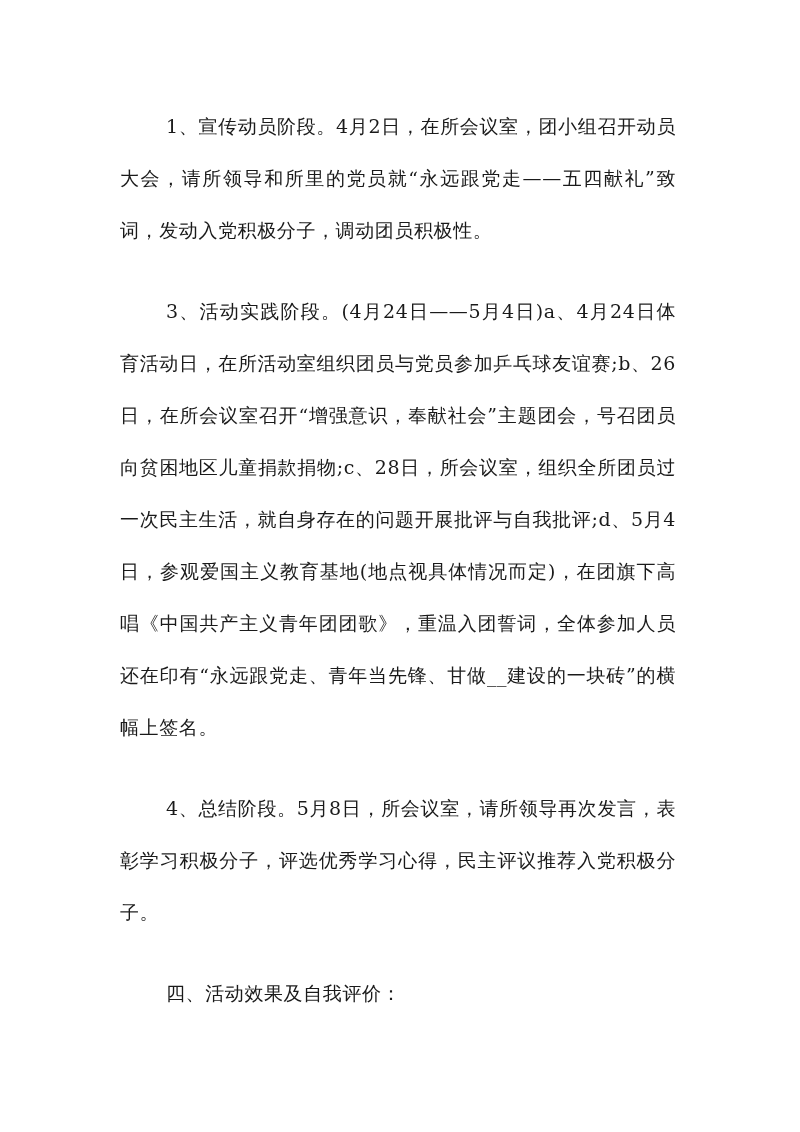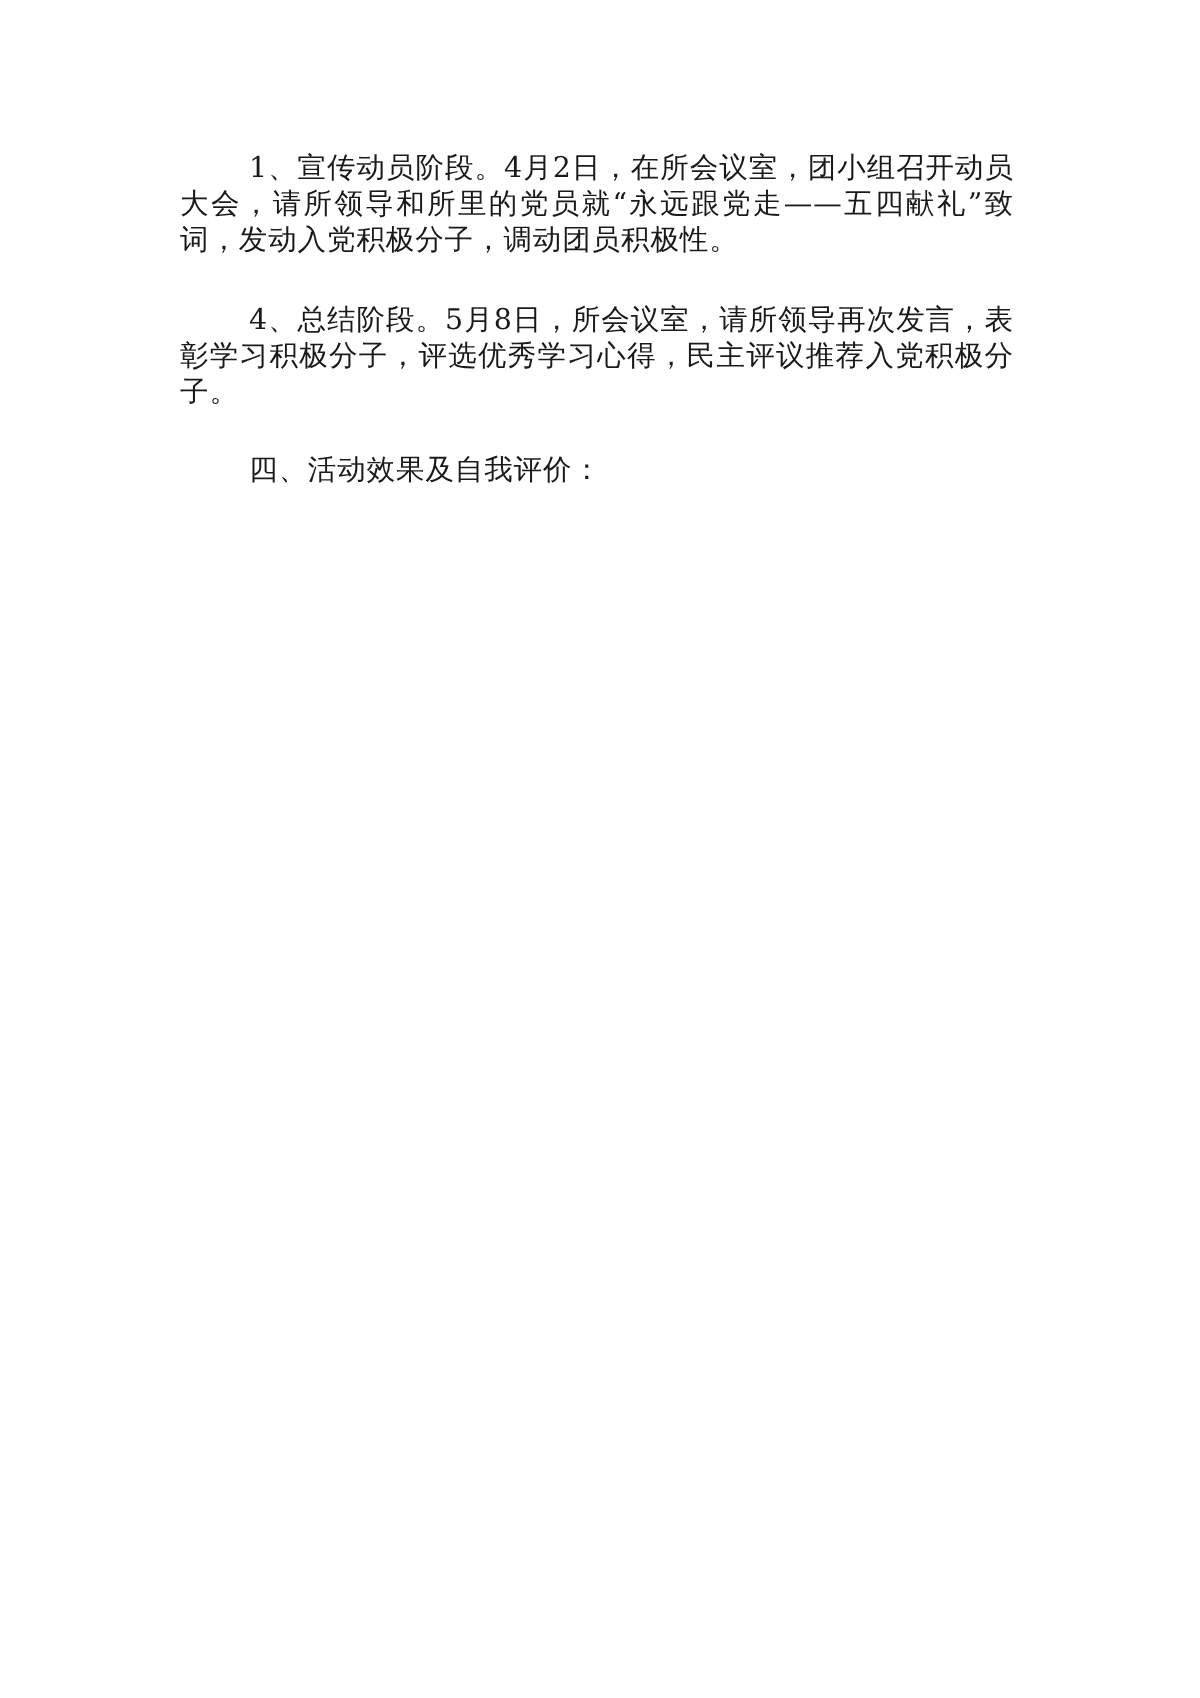--- a/index.html
+++ b/index.html
@@ -17,31 +17,31 @@
     }
     .page {
       position: absolute;
       left: 120px;
       top: 100px;
       width: 556px;
     }
     .para {
       margin: 0 0 29px 0;
       font-size: 19px;
-      line-height: 24px;
+      line-height: 52px;
       text-indent: 46px;
       text-align: justify;
       letter-spacing: 0.6px;
       word-break: break-all;
     }
     .para.heading {
       margin-top: 13px;
-      font-family: Liberation Mono, monospace;
     }
   </style>
 </head>
 <body>
 
 <div class="page">
   <p class="para">1、宣传动员阶段。4月2日，在所会议室，团小组召开动员大会，请所领导和所里的党员就“永远跟党走——五四献礼”致词，发动入党积极分子，调动团员积极性。</p>
+  <p class="para">3、活动实践阶段。(4月24日——5月4日)a、4月24日体育活动日，在所活动室组织团员与党员参加乒乓球友谊赛;b、26日，在所会议室召开“增强意识，奉献社会”主题团会，号召团员向贫困地区儿童捐款捐物;c、28日，所会议室，组织全所团员过一次民主生活，就自身存在的问题开展批评与自我批评;d、5月4日，参观爱国主义教育基地(地点视具体情况而定)，在团旗下高唱《中国共产主义青年团团歌》，重温入团誓词，全体参加人员还在印有“永远跟党走、青年当先锋、甘做__建设的一块砖”的横幅上签名。</p>
   <p class="para">4、总结阶段。5月8日，所会议室，请所领导再次发言，表彰学习积极分子，评选优秀学习心得，民主评议推荐入党积极分子。</p>
   <p class="para heading">四、活动效果及自我评价：</p>
 </div>
 
 </body></html>

